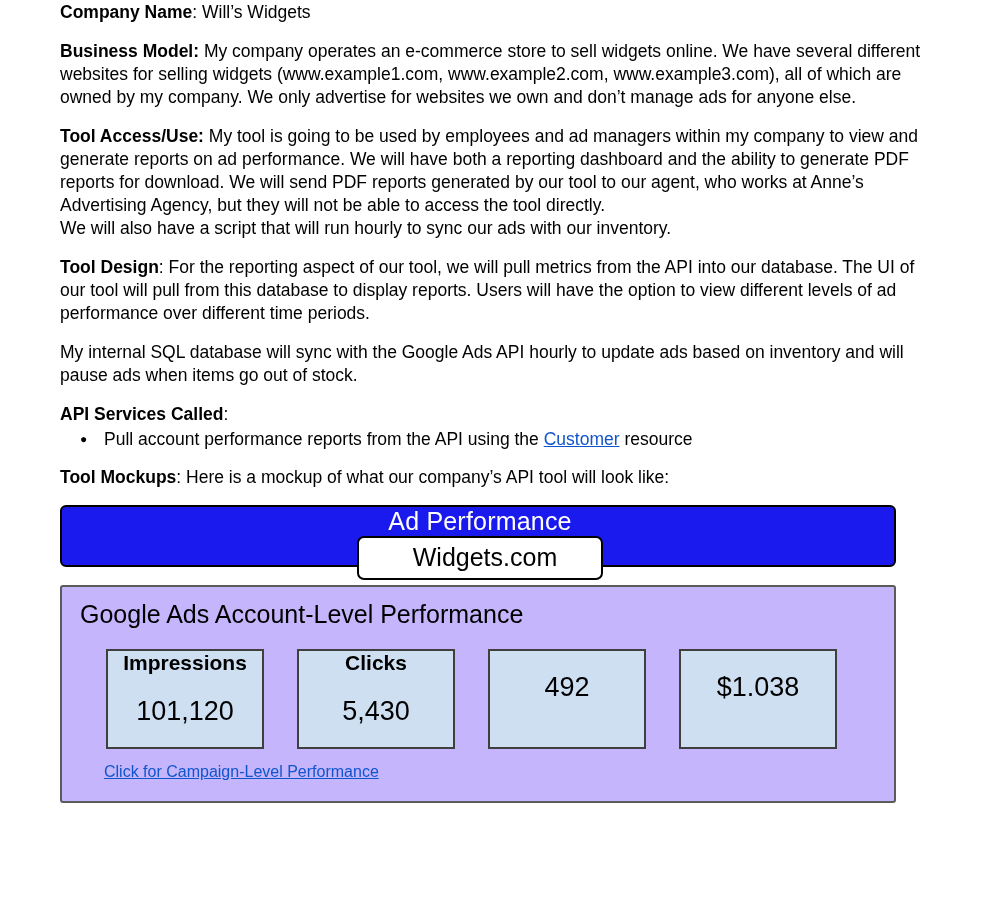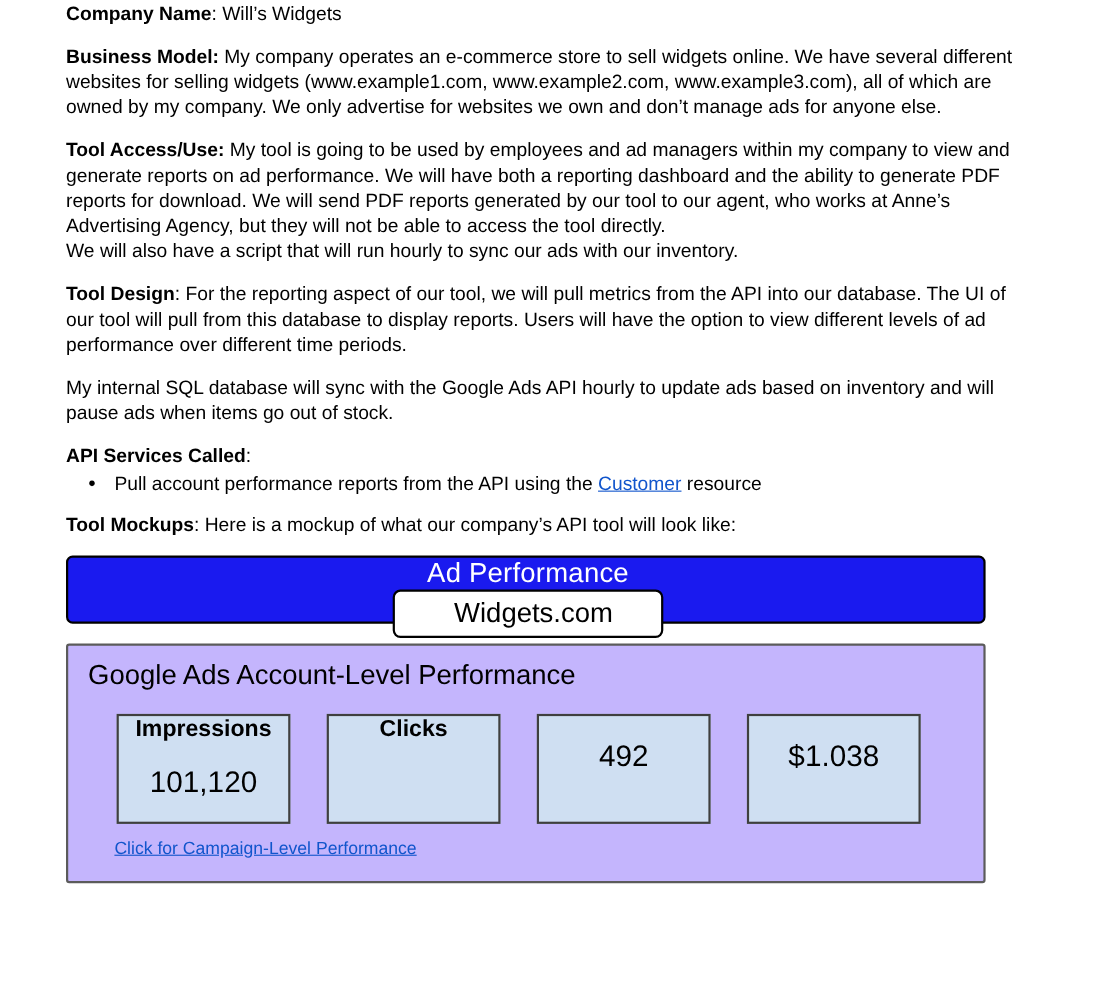--- a/index.html
+++ b/index.html
@@ -226,20 +226,21 @@
         <div class="panel-title">Google Ads Account-Level Performance</div>
       </div>
 
       <div class="metrics">
         <div class="metric">
           <div class="metric-label">Impressions</div>
           <div class="metric-value">101,120</div>
         </div>
         <div class="metric">
           <div class="metric-label">Clicks</div>
+          <div class="metric-value">5,430</div>
         </div>
         <div class="metric">
           <div class="metric-value">492</div>
         </div>
         <div class="metric">
           <div class="metric-value">$1.038</div>
         </div>
       </div>
 
       <div class="panel-link">

